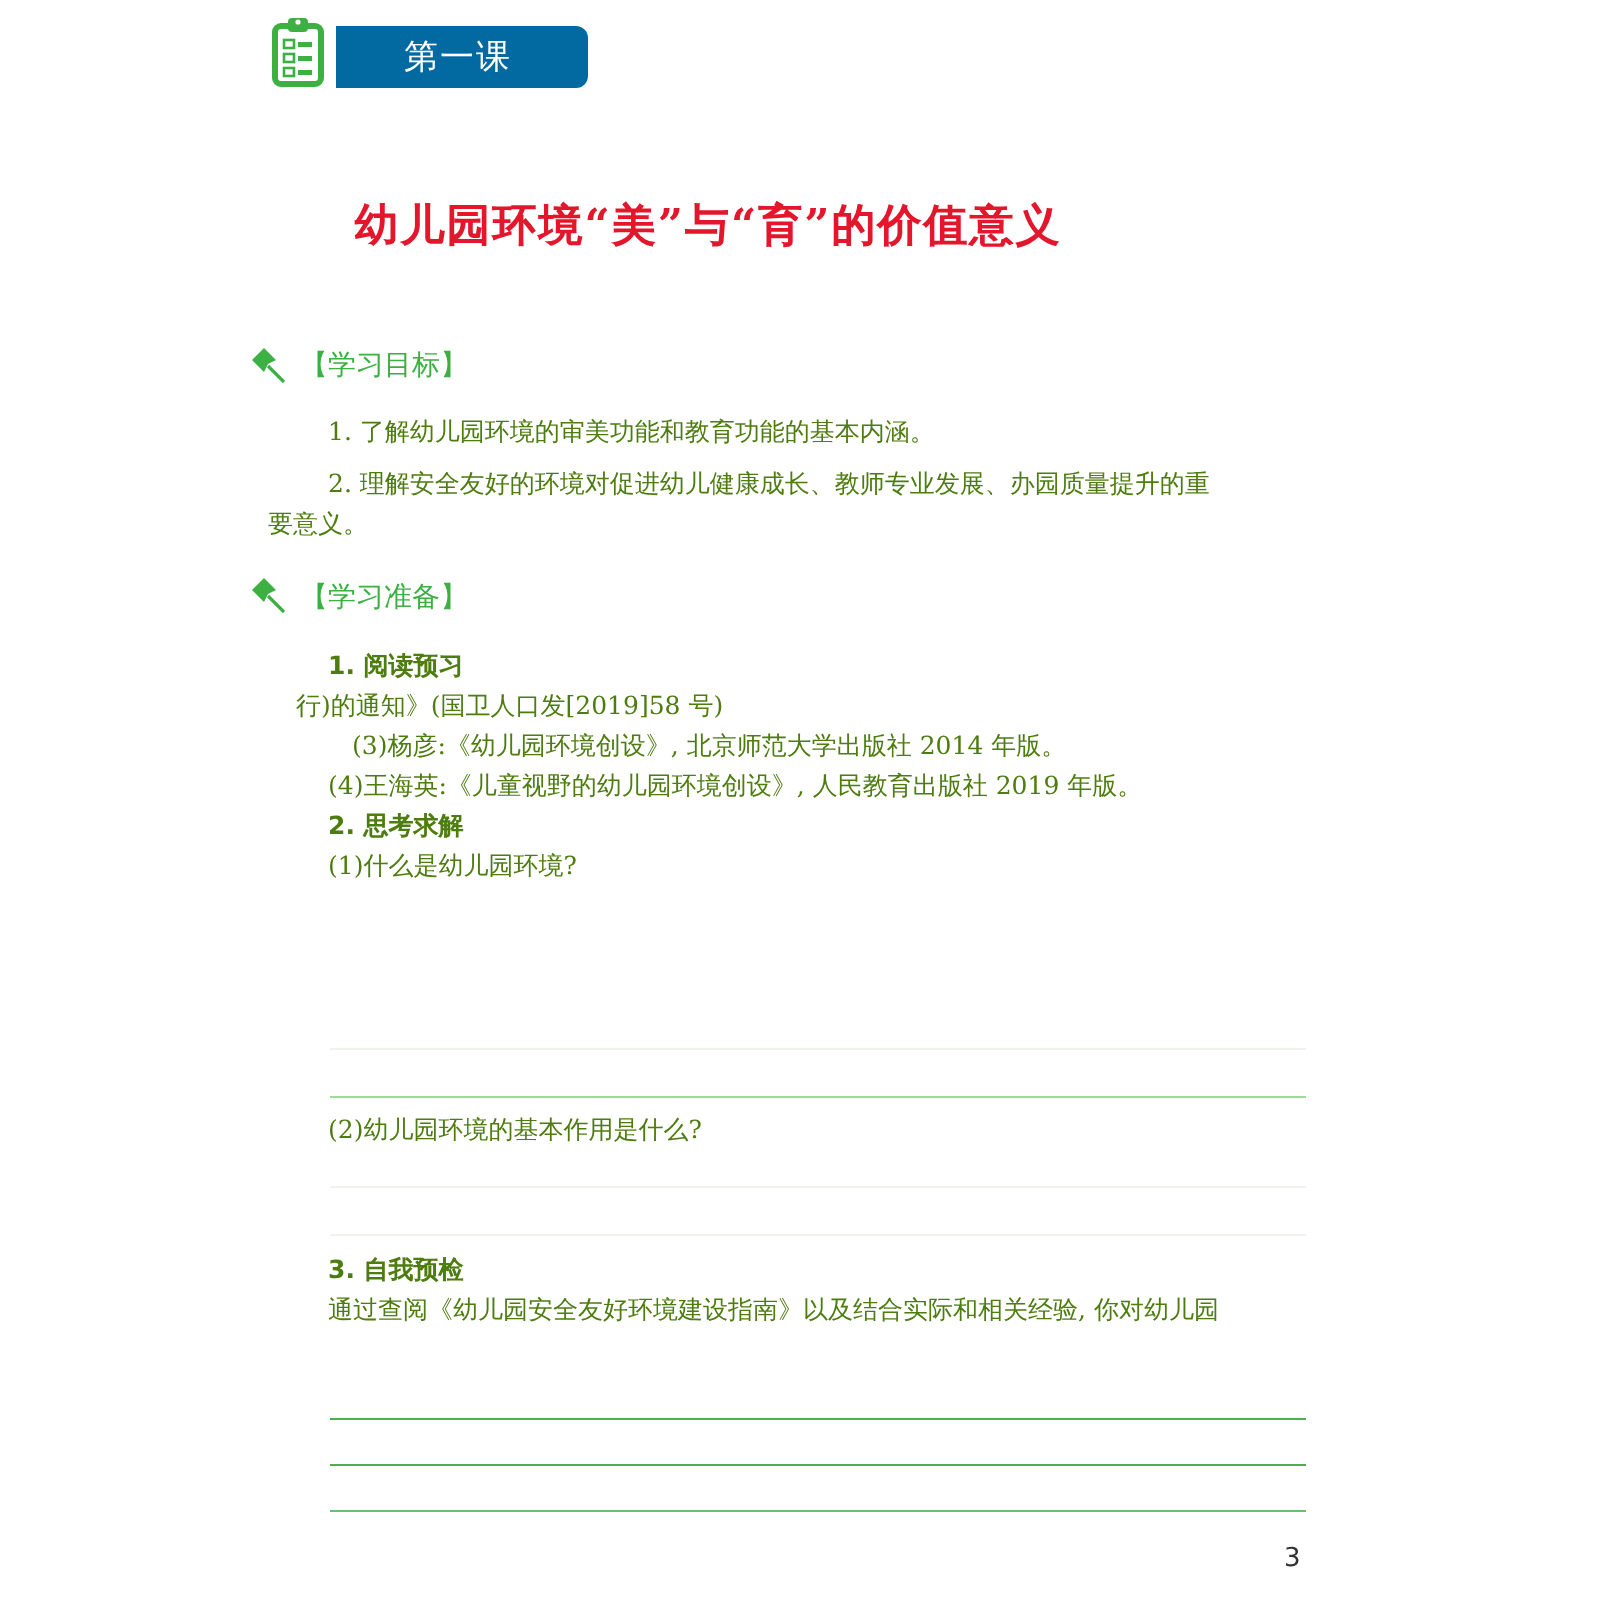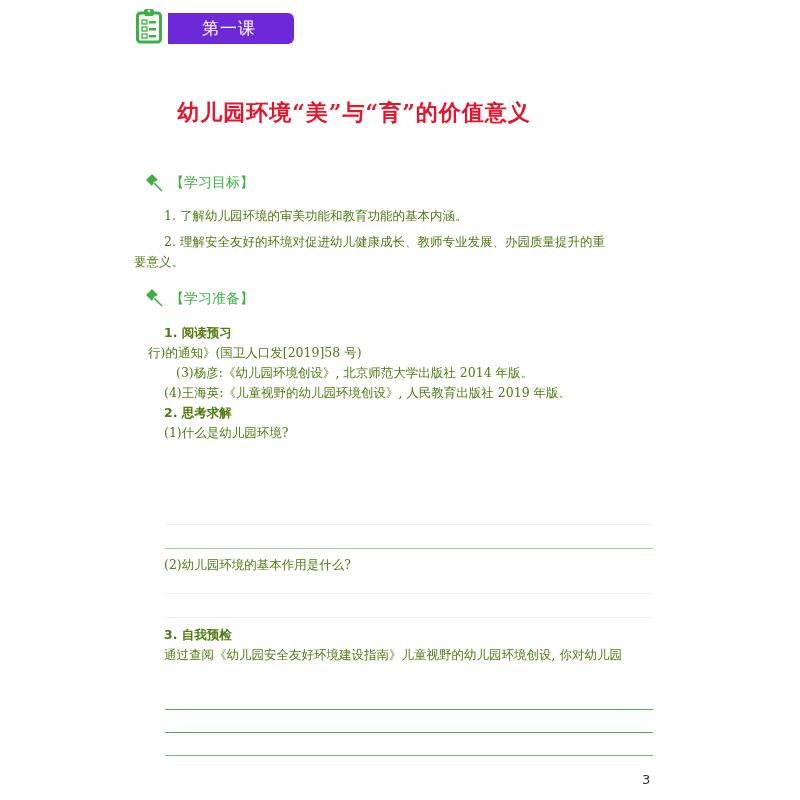--- a/index.html
+++ b/index.html
@@ -1,27 +1,27 @@
 <!DOCTYPE html>
 <html><head>
   <meta charset="utf-8">
   <style>
     html, body { margin:0; padding:0; background:#fff; }
     body { width:800px; height:800px; position:relative; overflow:hidden;
            font-family: "DejaVu Serif", "Liberation Serif", serif; color:#222; }
     .abs { position:absolute; }
     
     .lesson-icon { left:136px; top:8px; width:26px; height:36px; }
-    .lesson-banner { left:168px; top:13px; width:126px; height:31px; background:#6d28d9;
+    .lesson-banner { left:168px; top:13px; width:126px; height:31px; background:#0369a1;
                      border-radius:0 6px 6px 0; color:#fff; display:flex; align-items:center;
                      font-family:"DejaVu Sans","Liberation Sans",sans-serif; font-size:17px; }
     .lesson-banner span { margin-left:34px; letter-spacing:1px; }
     .title { left:0; width:708px; top:98px; text-align:center; color:#e3162c;
              font-family:"DejaVu Serif","Liberation Serif",serif; font-weight:bold; font-size:22px; letter-spacing:1px; }
-    .section { left:144px; display:flex; align-items:center; color:#3cb043;
+    .section { left:124px; display:flex; align-items:center; color:#3cb043;
                font-family:"DejaVu Sans","Liberation Sans",sans-serif; font-size:14px; }
     .section svg { width:22px; height:20px; margin-right:4px; }
     .para { left:148px; width:510px; font-size:12.5px; line-height:20px; color:#4d7c0f; }
     .para .ind { text-indent:16px; }
     .bold { font-weight:bold; font-family:"DejaVu Sans","Liberation Sans",sans-serif; font-size:12.5px; }
     .line { left:165px; width:488px; height:0; }
     .pagenum { left:642px; top:772px; font-family:"DejaVu Sans","Liberation Sans",sans-serif; font-size:13px; color:#333; }
   </style>
 </head>
 <body>
@@ -80,20 +80,20 @@
 
 <div class="abs para" style="top:555px;">
   <div style="margin-left:16px;">(2)幼儿园环境的基本作用是什么?</div>
 </div>
 
 <div class="abs line" style="top:593px; border-top:1px solid #eef6ec;"></div>
 <div class="abs line" style="top:617px; border-top:1px solid #eef6ec;"></div>
 
 <div class="abs para" style="top:625px;">
   <div class="bold" style="margin-left:16px;">3. 自我预检</div>
-  <div style="margin-left:16px;">通过查阅《幼儿园安全友好环境建设指南》儿童视野的幼儿园环境创设, 你对幼儿园</div>
+  <div style="margin-left:16px;">通过查阅《幼儿园安全友好环境建设指南》以及结合实际和相关经验, 你对幼儿园</div>
 </div>
 
 <div class="abs line" style="top:709px; border-top:1.5px solid #4caf50;"></div>
 <div class="abs line" style="top:732px; border-top:1.5px solid #4caf50;"></div>
 <div class="abs line" style="top:755px; border-top:1.5px solid #6cbf6c;"></div>
 
 <div class="abs pagenum">3</div>
 
 </body></html>

